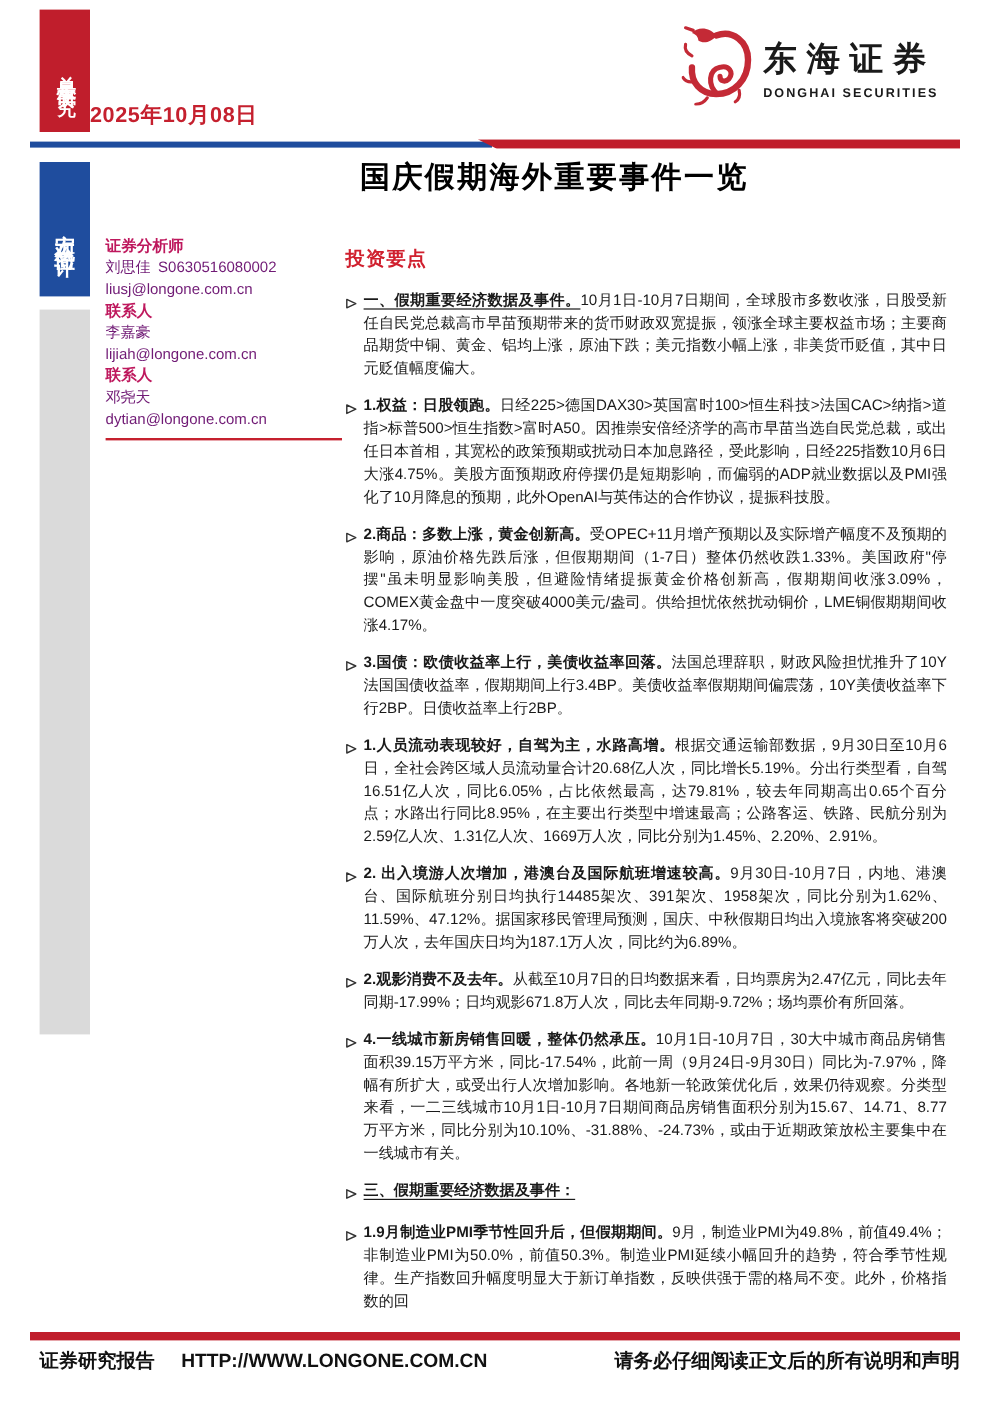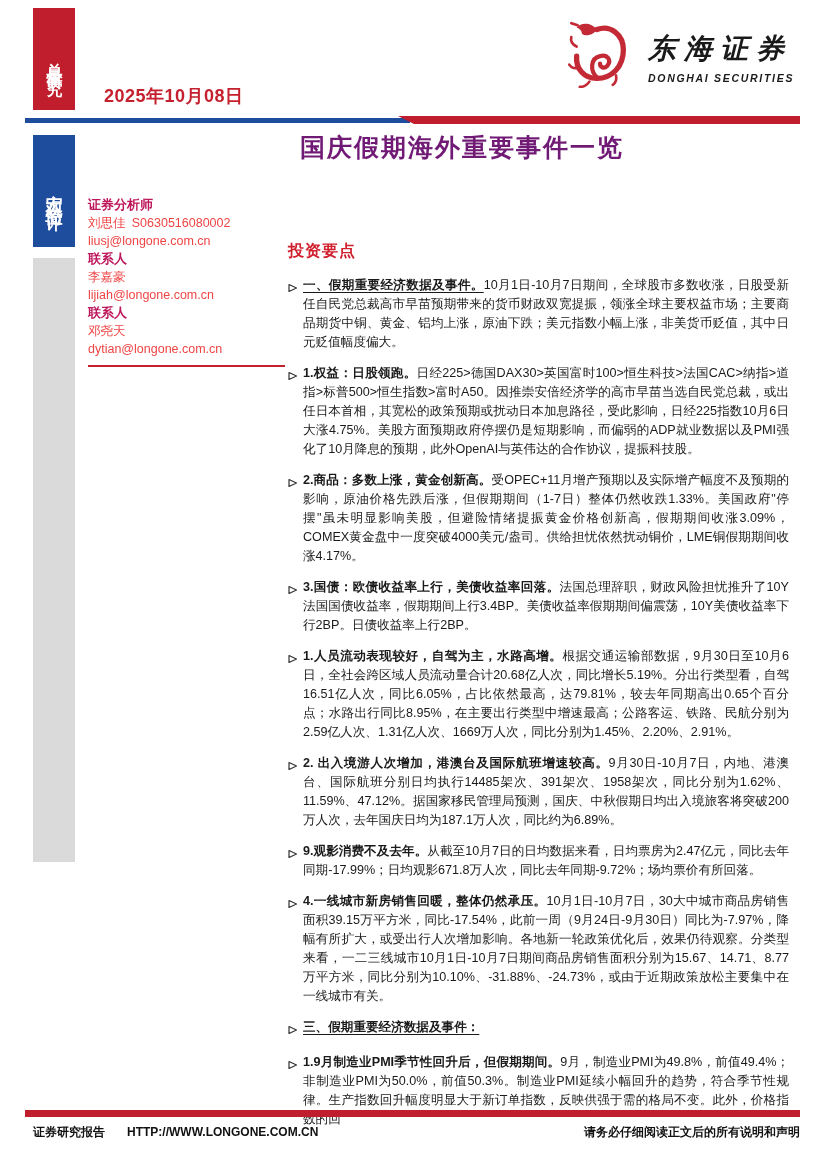--- a/index.html
+++ b/index.html
@@ -14,65 +14,65 @@
     position:absolute; left:33px; width:42px;
     display:flex; align-items:center; justify-content:center;
     writing-mode:vertical-rl; color:#fff; font-weight:700;
     letter-spacing:6px; padding-top:6px;
   }
   .vtag.red  { top:8px;   height:102px; background:#C01E2C; font-size:16px; }
   .vtag.blue { top:135px; height:112px; background:#1F4D9E; font-size:17px; }
   .gray-strip { position:absolute; left:33px; top:258px; width:42px; height:604px; background:#DADADA; }
 
   .date {
-    position:absolute; left:104px; top:84px;
+    position:absolute; left:75px; top:84px;
     color:#C5202E; font-weight:700; font-size:18px; letter-spacing:0.5px;
   }
 
   
   .header-line { position:absolute; left:25px; top:116px; width:775px; height:8px; }
   .hl-blue { position:absolute; left:0; top:2px; width:385px; height:5px; background:#1F4D9E; }
   .hl-red  { position:absolute; left:373px; right:0; top:0; height:8px; background:#C01E2C;
              clip-path:polygon(0 0, 100% 0, 100% 100%, 16px 100%); }
 
   .report-title {
     position:absolute; left:288px; top:131px; width:348px;
     text-align:center; font-size:25px; font-weight:700;
-    color:#701a75; letter-spacing:2px; white-space:nowrap;
+    color:#000000; letter-spacing:2px; white-space:nowrap;
   }
 
   
   .logo { position:absolute; left:568px; top:20px; display:flex; align-items:flex-start; }
   .logo-dragon { width:64px; height:68px; }
-  .logo-text { margin-left:16px; padding-top:10px;font-style:italic; }
+  .logo-text { margin-left:4px; padding-top:10px; }
   .logo-cn { font-size:28px; font-weight:700; color:#1a1a1a; letter-spacing:8px; white-space:nowrap; }
   .logo-en { font-size:10.5px; font-weight:700; color:#1a1a1a; letter-spacing:1.7px; margin-top:4px; white-space:nowrap; }
 
   
   .analysts { position:absolute; left:88px; top:196px; width:200px; font-size:12.5px; line-height:18px; }
   .analysts .hd { color:#be185d; font-weight:700; font-size:13px; }
-  .analysts .ln { color:#ef4444; }
+  .analysts .ln { color:#701a75; }
   .analysts-sep { margin-top:7px; width:197px; border-top:2px solid #C5202E; }
 
   
   .content { position:absolute; left:288px; top:206px; width:501px; }
-  .content-heading { font-size:16px; font-weight:700; color:#D0202E; margin-bottom:14px; letter-spacing:1px;margin-top:35px; }
+  .content-heading { font-size:16px; font-weight:700; color:#D0202E; margin-bottom:14px; letter-spacing:1px; }
   .bullets { list-style:none; }
   .bullets li { display:flex; margin-bottom:12px; font-size:12.6px; line-height:19px; text-align:justify; }
   .marker { flex:0 0 15px; padding-top:4px; }
   .txt { flex:1; }
   .lead { font-weight:700; }
   .lead.u { text-decoration:underline; text-underline-offset:3px; }
 
   
   .footer-bar { position:absolute; left:25px; top:1110px; width:775px; height:7px; background:#C01E2C; }
   .footer-text {
     position:absolute; left:33px; top:1124px; width:767px;
     display:flex; justify-content:space-between;
-    font-size:12px; font-weight:700; color:#111;
+    font-size:16px; font-weight:700; color:#111;
   }
   .footer-left span { margin-right:22px; }
 </style>
 </head>
 <body>
 
 <div class="page">
 
   <div class="vtag red">总量研究</div>
   <div class="vtag blue">宏观简评</div>
@@ -182,21 +182,21 @@
     </span>
     <p class="txt"><b class="lead">2. 出入境游人次增加，港澳台及国际航班增速较高。</b><span class="body">9月30日-10月7日，内地、港澳台、国际航班分别日均执行14485架次、391架次、1958架次，同比分别为1.62%、11.59%、47.12%。据国家移民管理局预测，国庆、中秋假期日均出入境旅客将突破200万人次，去年国庆日均为187.1万人次，同比约为6.89%。</span></p>
   </li>
 
   <li>
     <span class="marker">
       <svg width="10" height="10" viewBox="0 0 10 10">
               <path d="M1 1.5 L8.5 5 L1 8.5 Z" fill="none" stroke="#333" stroke-width="1.2" stroke-linejoin="round"></path>
             </svg>
     </span>
-    <p class="txt"><b class="lead">9.观影消费不及去年。</b><span class="body">从截至10月7日的日均数据来看，日均票房为2.47亿元，同比去年同期-17.99%；日均观影671.8万人次，同比去年同期-9.72%；场均票价有所回落。</span></p>
+    <p class="txt"><b class="lead">2.观影消费不及去年。</b><span class="body">从截至10月7日的日均数据来看，日均票房为2.47亿元，同比去年同期-17.99%；日均观影671.8万人次，同比去年同期-9.72%；场均票价有所回落。</span></p>
   </li>
 
   <li>
     <span class="marker">
       <svg width="10" height="10" viewBox="0 0 10 10">
               <path d="M1 1.5 L8.5 5 L1 8.5 Z" fill="none" stroke="#333" stroke-width="1.2" stroke-linejoin="round"></path>
             </svg>
     </span>
     <p class="txt"><b class="lead">4.一线城市新房销售回暖，整体仍然承压。</b><span class="body">10月1日-10月7日，30大中城市商品房销售面积39.15万平方米，同比-17.54%，此前一周（9月24日-9月30日）同比为-7.97%，降幅有所扩大，或受出行人次增加影响。各地新一轮政策优化后，效果仍待观察。分类型来看，一二三线城市10月1日-10月7日期间商品房销售面积分别为15.67、14.71、8.77万平方米，同比分别为10.10%、-31.88%、-24.73%，或由于近期政策放松主要集中在一线城市有关。</span></p>
   </li>

